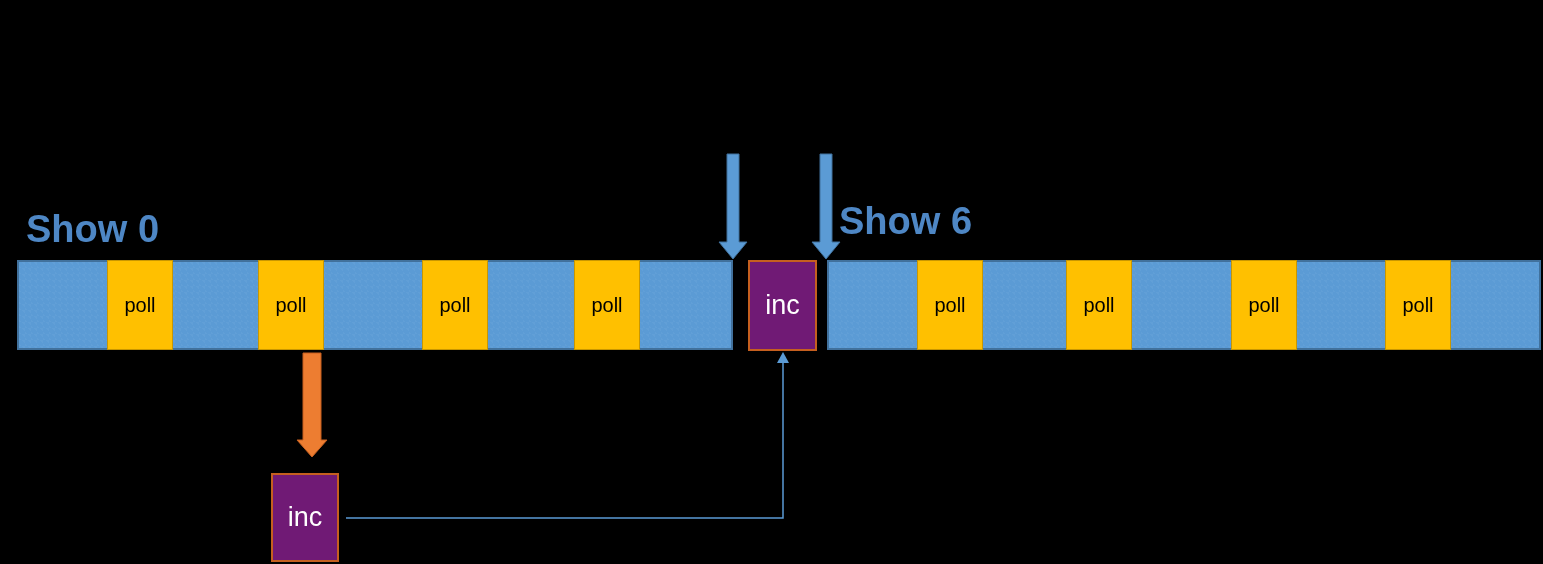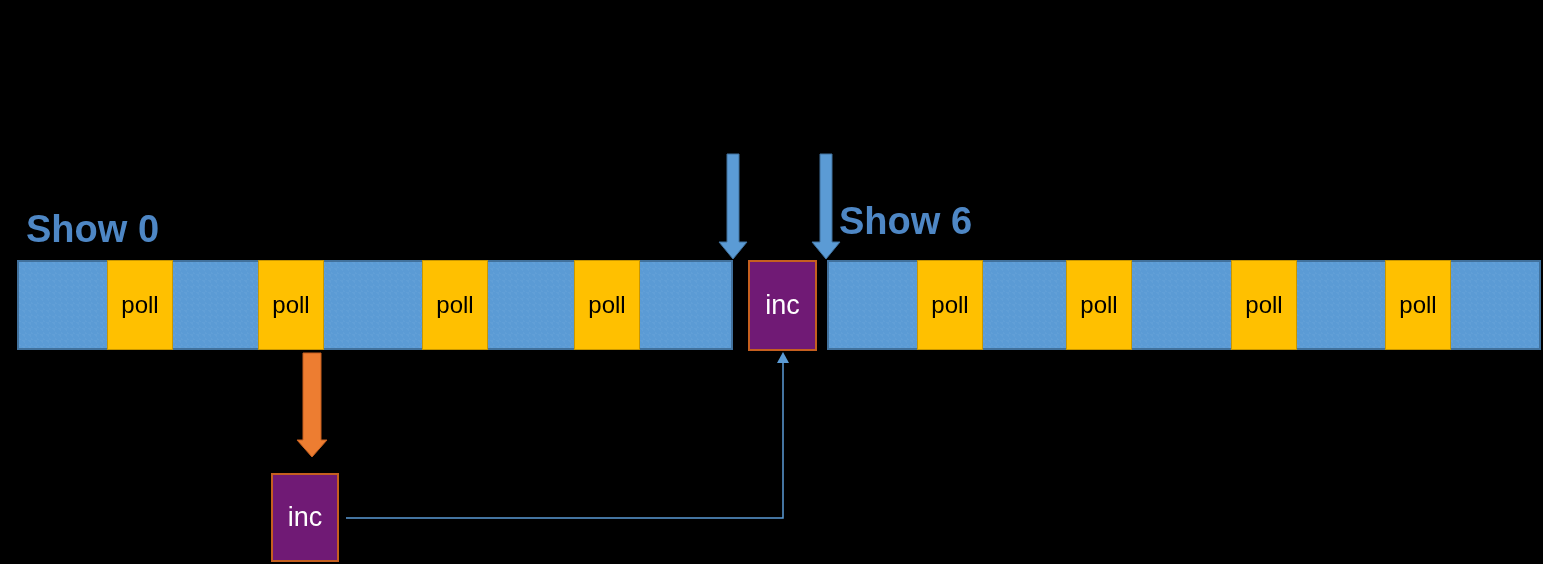--- a/index.html
+++ b/index.html
@@ -46,21 +46,21 @@
     top: 260px;
     width: 66px;
     height: 90px;
     background: #ffc000;
     border: 1px solid #c99700;
     box-sizing: border-box;
     display: flex;
     align-items: center;
     justify-content: center;
     color: #000000;
-    font-size: 24px;
+    font-size: 20px;
     z-index: 3;
   }
   #poll-0 { left: 107px; }
   #poll-1 { left: 258px; }
   #poll-2 { left: 422px; }
   #poll-3 { left: 574px; }
   #poll-4 { left: 917px; }
   #poll-5 { left: 1066px; }
   #poll-6 { left: 1231px; }
   #poll-7 { left: 1385px; }

